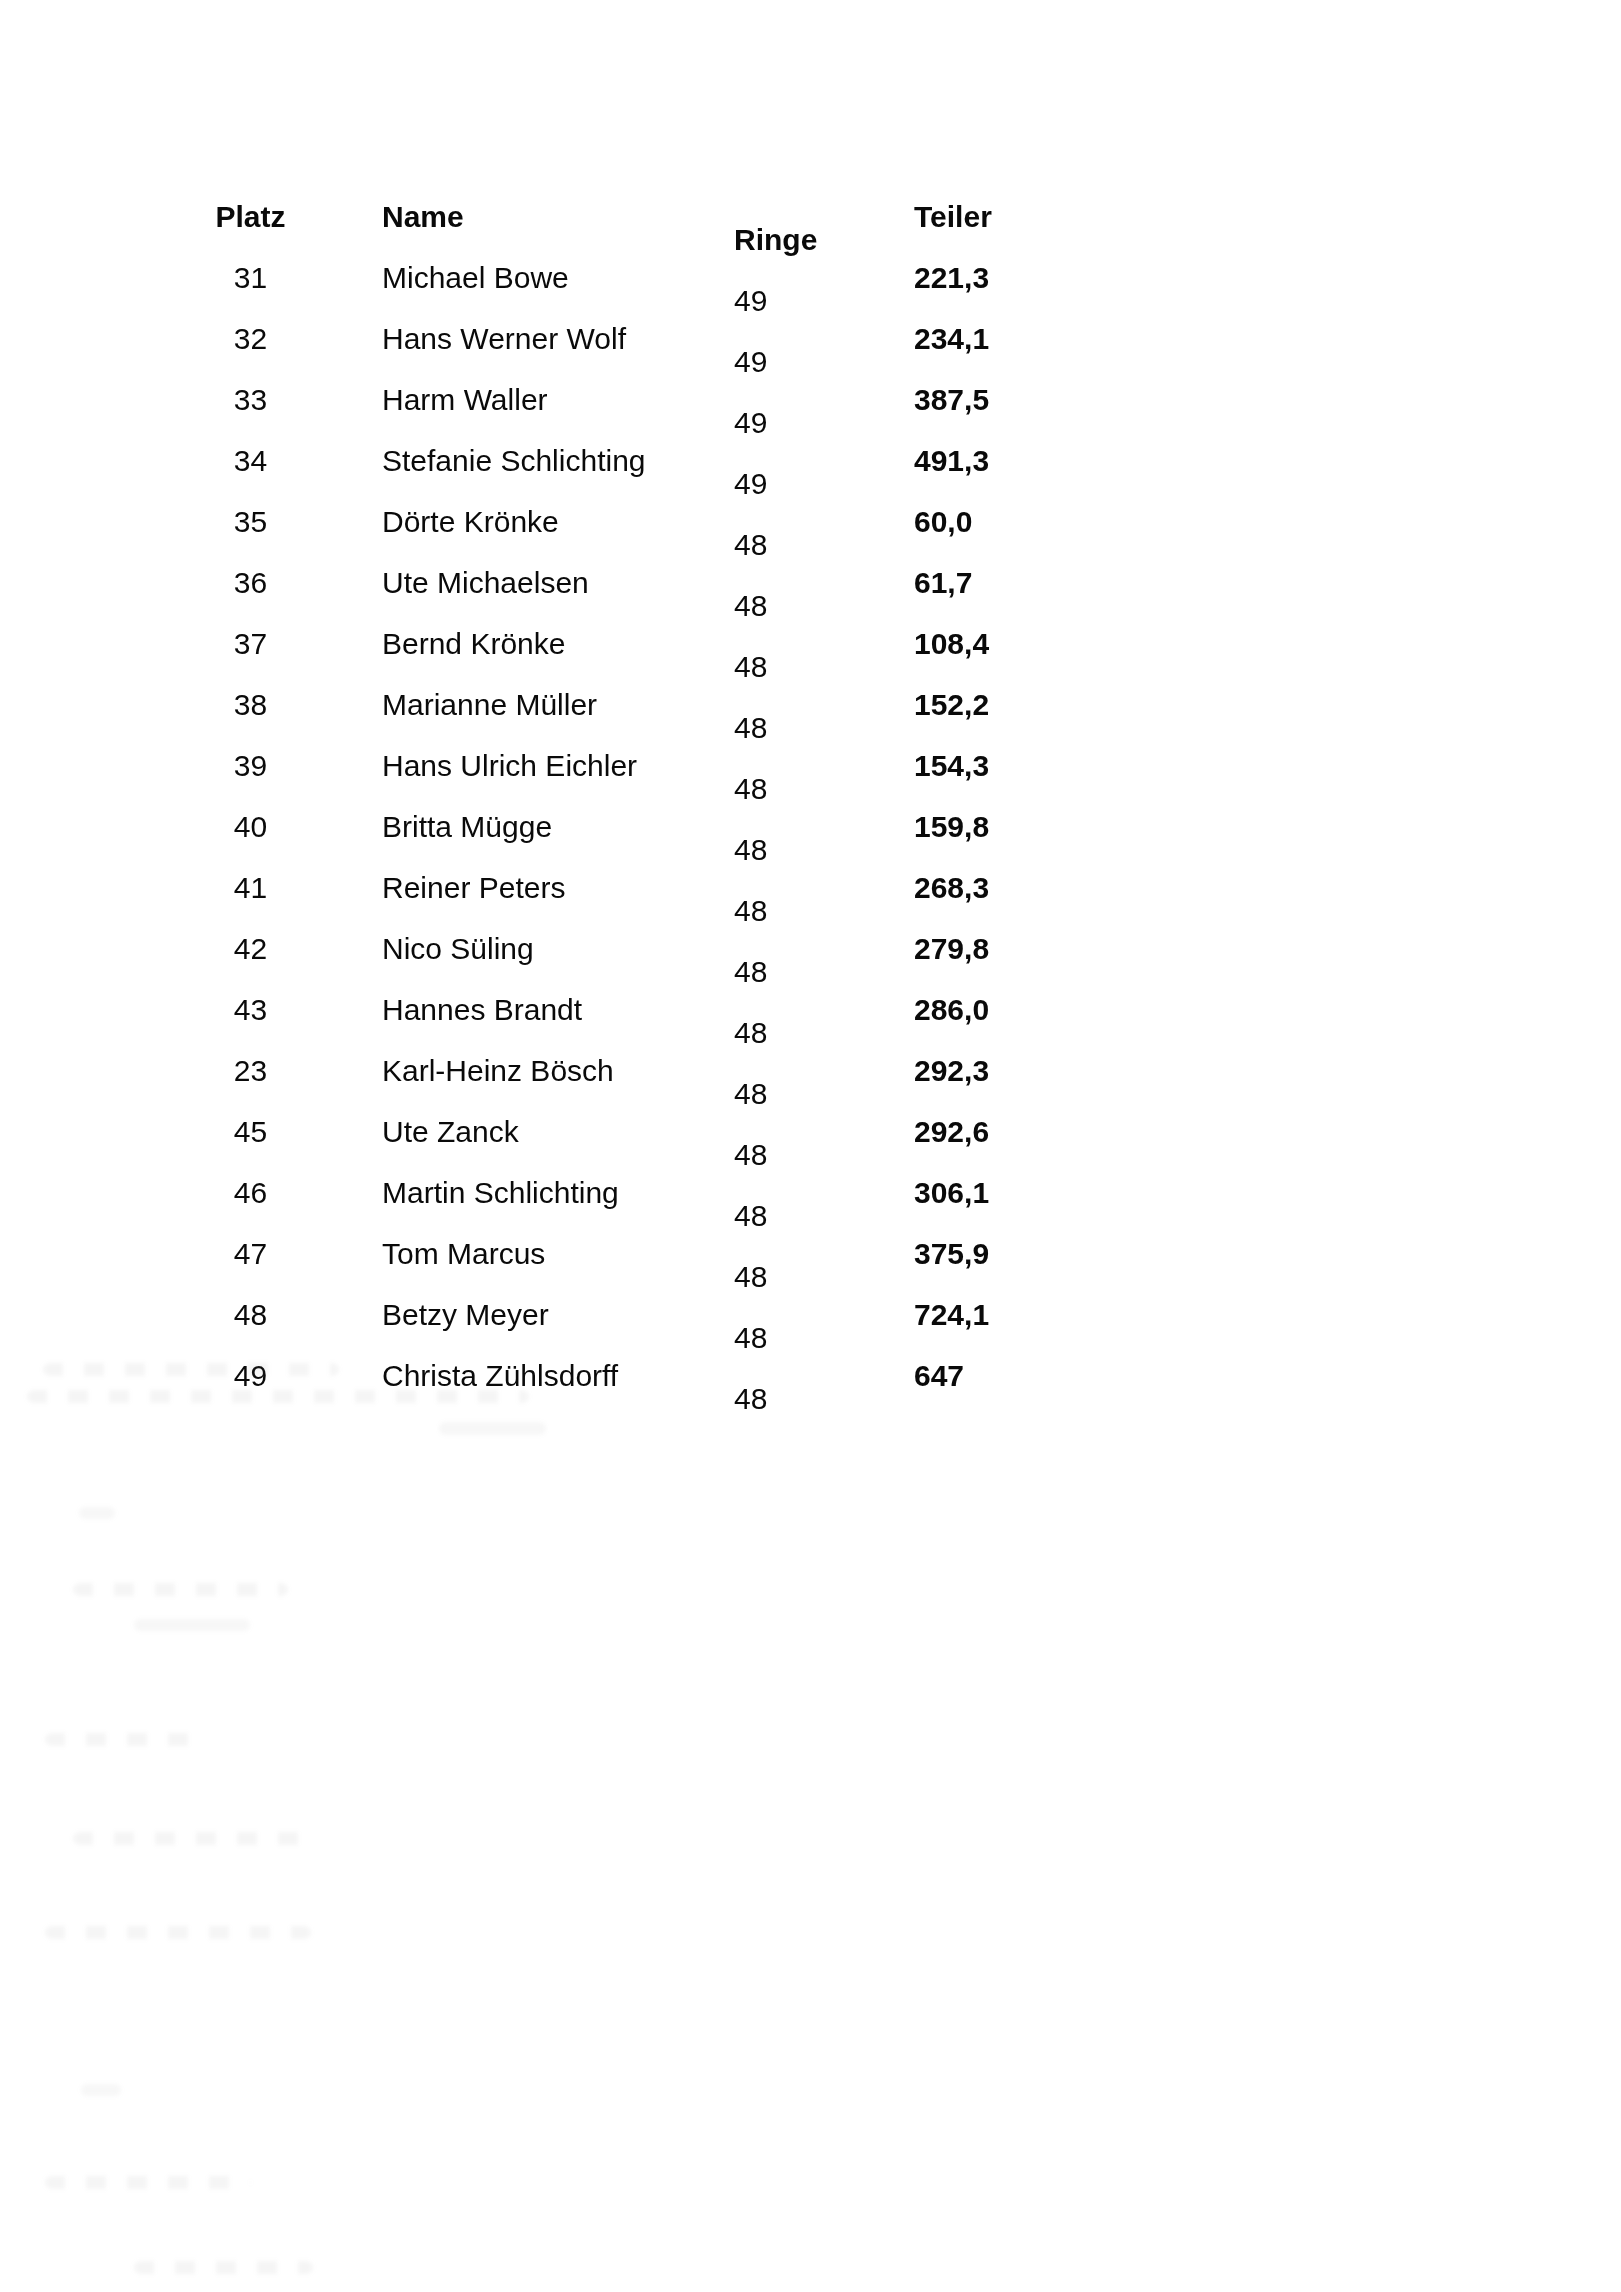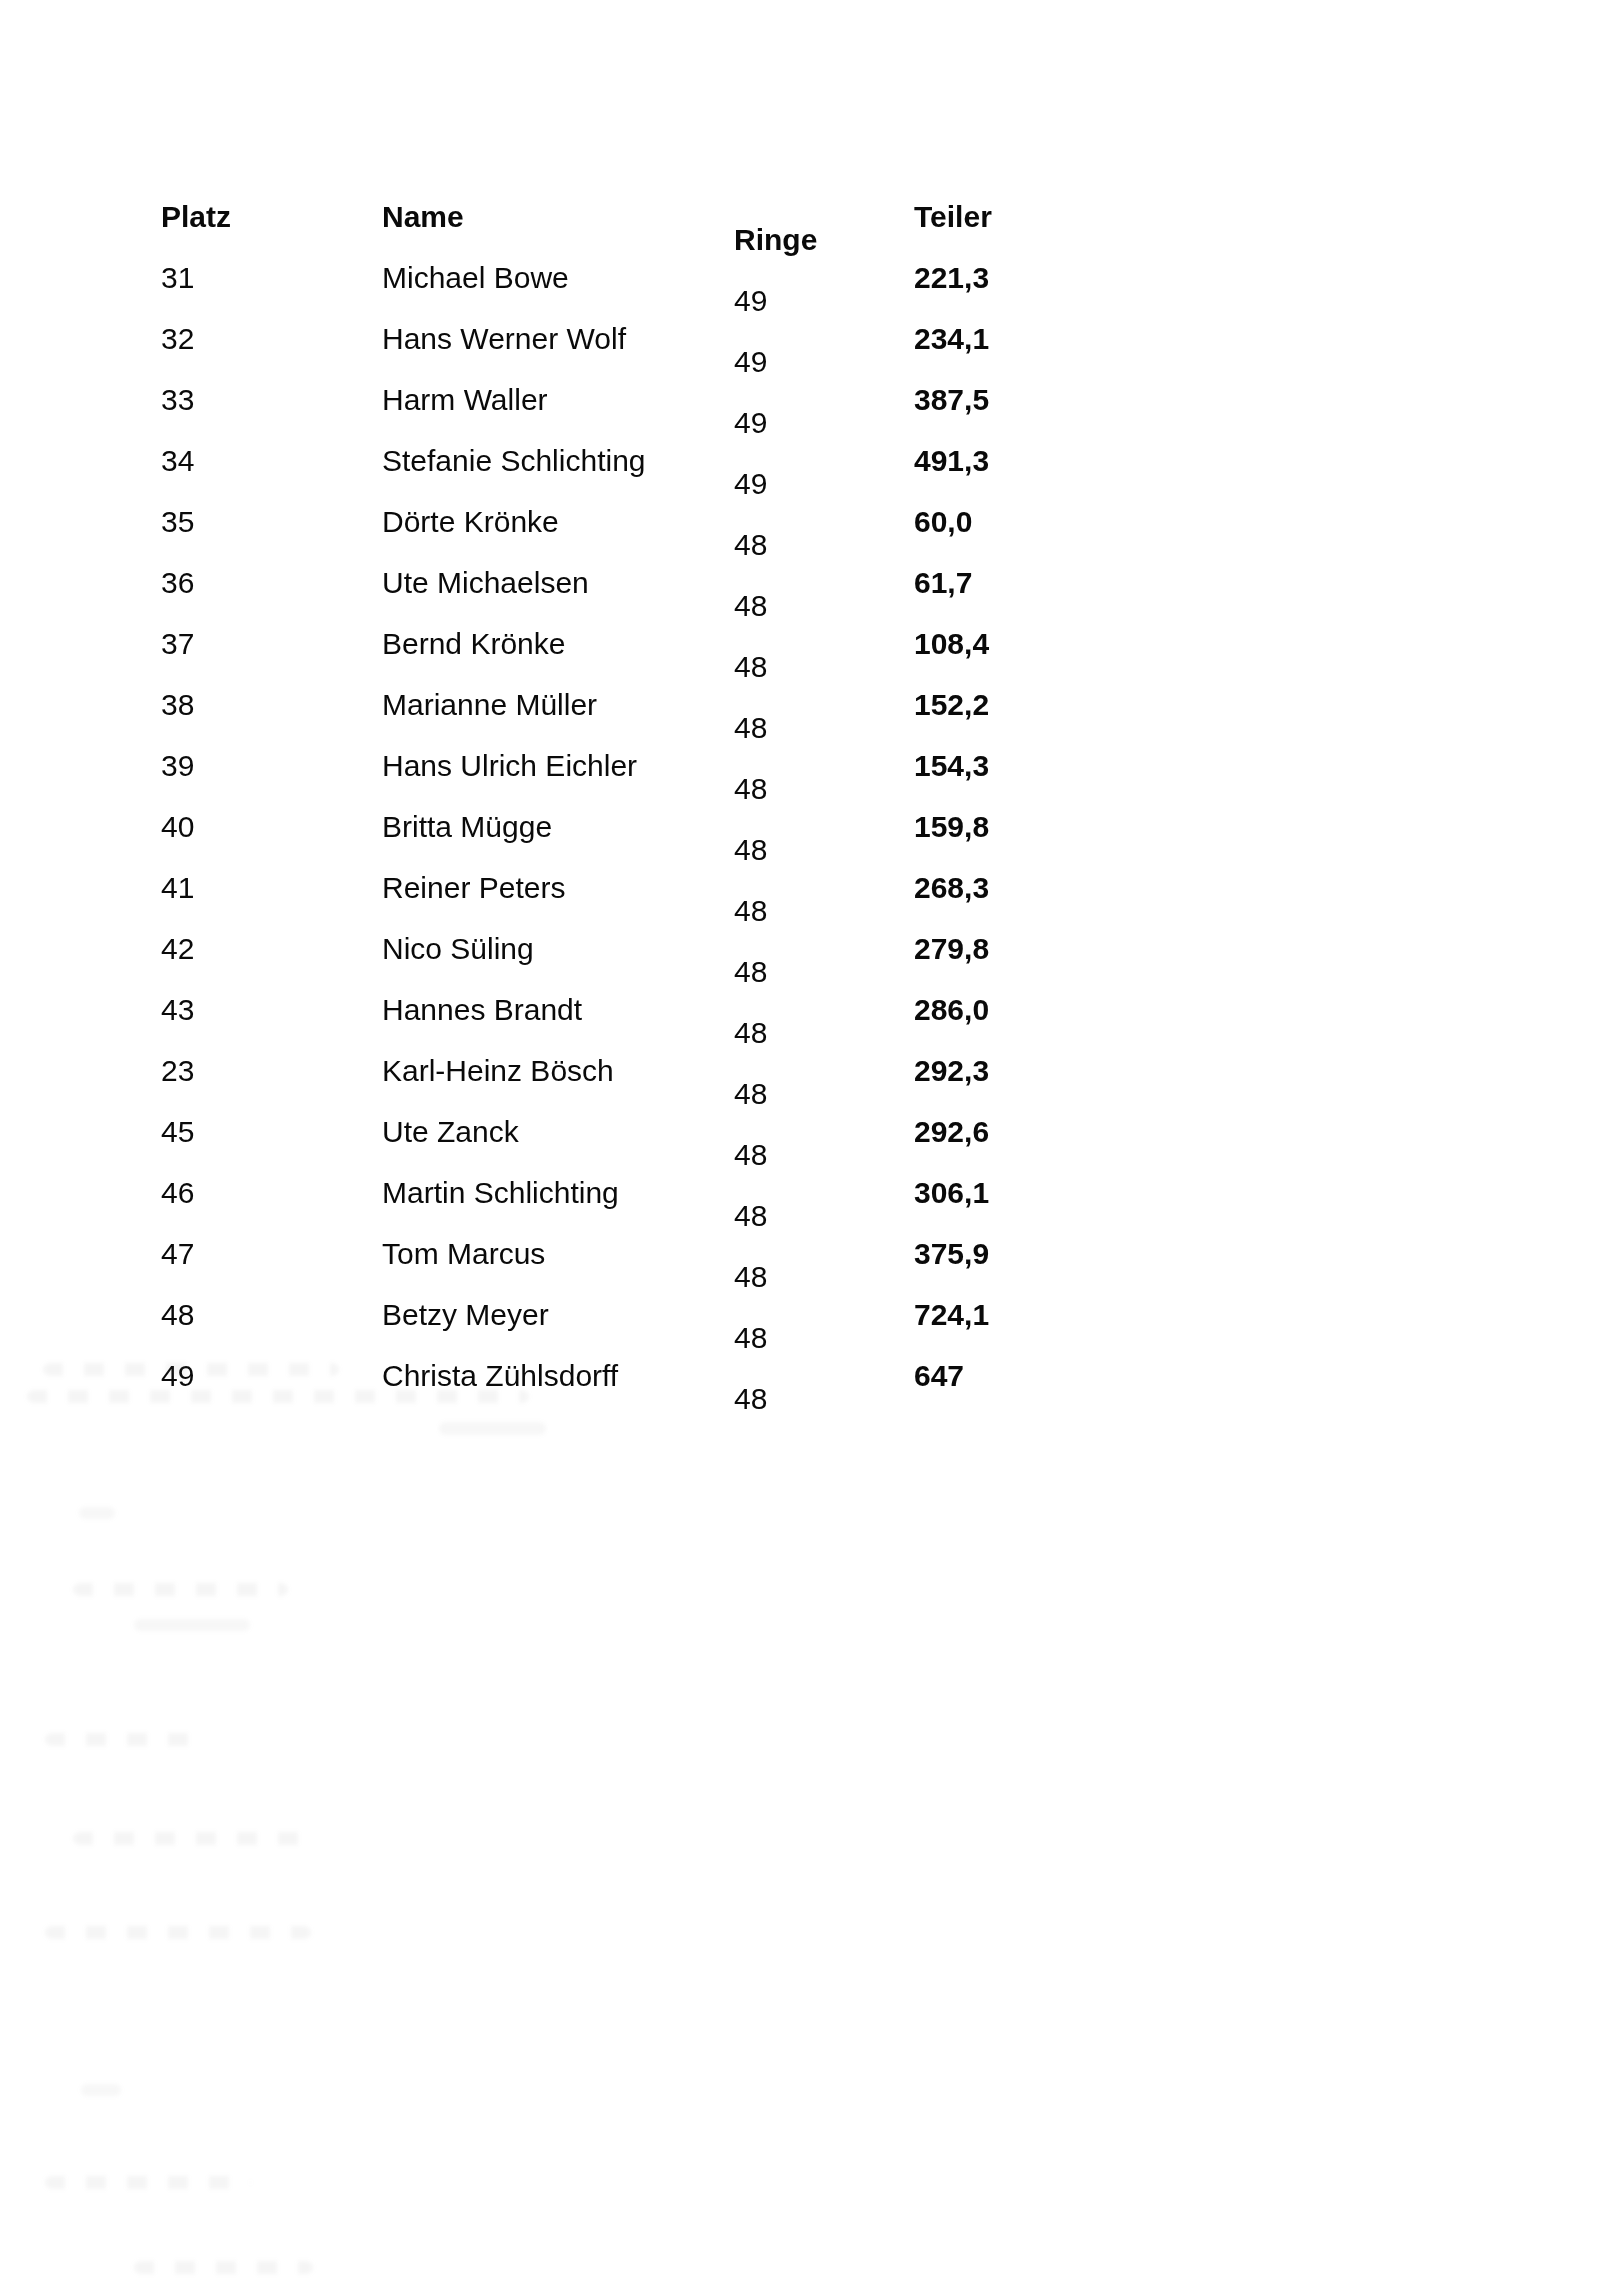--- a/index.html
+++ b/index.html
@@ -22,21 +22,21 @@
     font-size: 30px;
     line-height: 38px;
     white-space: nowrap;
   }
   .row {
     display: flex;
   }
   .row.header span {
     font-weight: bold;
   }
-  .c-platz  { width: 179px; }
+  .c-platz  { width: 179px; text-align: center; }
   .c-name   { width: 352px; margin-left: 42px; }
   .c-ringe  { width: 180px; margin-top: 23px; }
   .c-teiler { width: 179px; font-weight: bold; }
 
   
   .smudge {
     position: absolute;
     background: rgba(125,125,125,0.06);
     filter: blur(2.2px);
     border-radius: 7.2px;

